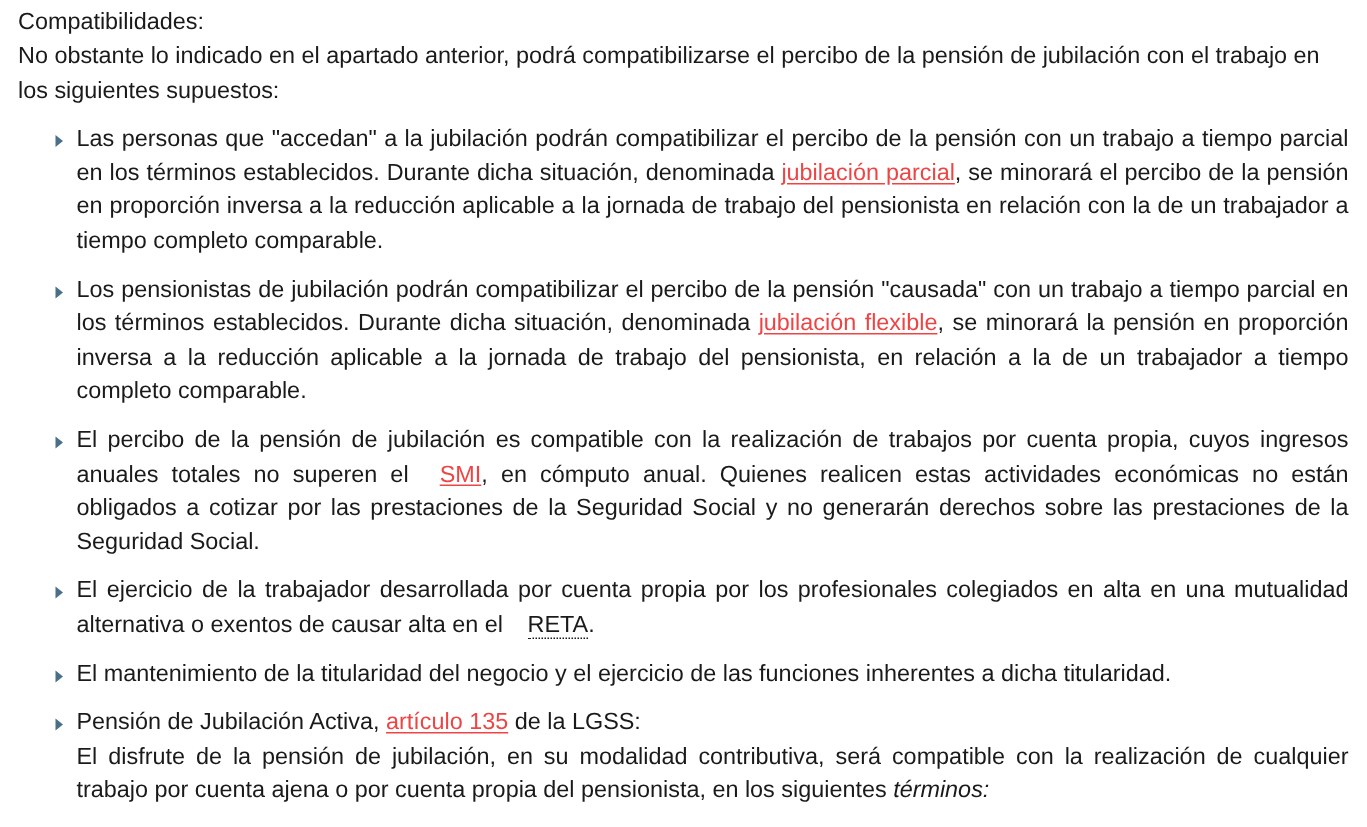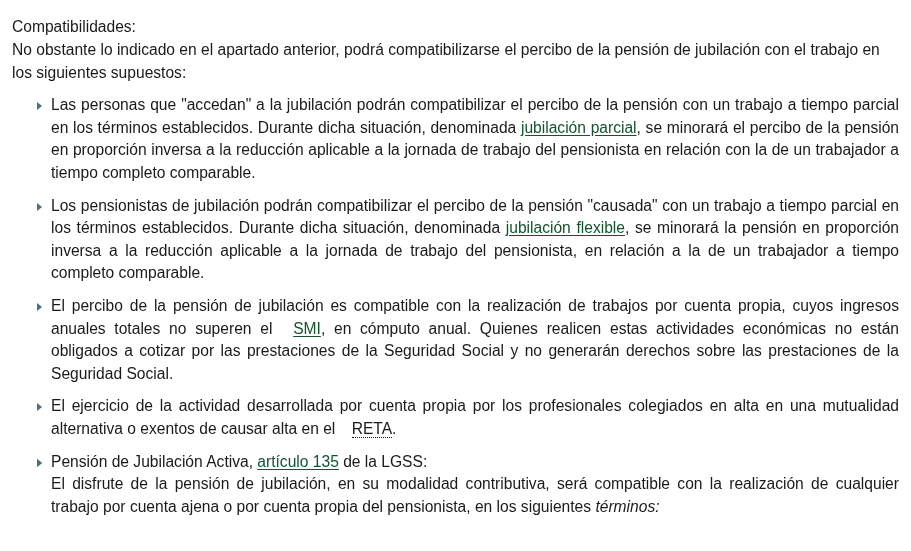--- a/index.html
+++ b/index.html
@@ -15,21 +15,21 @@
     font-size: 15.6px;
     color: #1a1a1a;
     line-height: 22.6px;
   }
   .page {
     position: relative;
     padding: 0 12px 0 12px;
   }
   .heading {
     margin: 0;
-    padding-top: 16px;
+    padding-top: 4px;
     height: 22px;
   }
   .intro {
     margin: 1px 0 0 0;
   }
   ul.items {
     list-style: none;
     margin: 10px 0 0 0;
     padding: 0 0 0 39px;
   }
@@ -42,21 +42,21 @@
     position: absolute;
     left: -14px;
     top: 8px;
     width: 0;
     height: 0;
     border-top: 4px solid transparent;
     border-bottom: 4px solid transparent;
     border-left: 5px solid #4a6f88;
   }
   a.link {
-    color: #14532d;
+    color: #ef4444;
     text-decoration: underline;
     text-underline-offset: 2px;
   }
   abbr.abbr {
     text-decoration: none;
     border-bottom: 1px dotted #1a1a1a;
     margin-left: 12px;
   }
   a.link abbr.abbr {
     border-bottom: none;
@@ -80,23 +80,23 @@
     <li>
       <span class="bullet"></span><span>Las personas que "accedan" a la jubilación podrán compatibilizar el percibo de la pensión con un trabajo a tiempo parcial en los términos establecidos. Durante dicha situación, denominada </span><a class="link" href="#">jubilación parcial</a><span>, se minorará el percibo de la pensión en proporción inversa a la reducción aplicable a la jornada de trabajo del pensionista en relación con la de un trabajador a tiempo completo comparable.</span>
     </li>
     <li>
       <span class="bullet"></span><span>Los pensionistas de jubilación podrán compatibilizar el percibo de la pensión "causada" con un trabajo a tiempo parcial en los términos establecidos. Durante dicha situación, denominada </span><a class="link" href="#">jubilación flexible</a><span>, se minorará la pensión en proporción inversa a la reducción aplicable a la jornada de trabajo del pensionista, en relación a la de un trabajador a tiempo completo comparable.</span>
     </li>
     <li>
       <span class="bullet"></span><span>El percibo de la pensión de jubilación es compatible con la realización de trabajos por cuenta propia, cuyos ingresos anuales totales no superen el </span><a class="link" href="#"><abbr class="abbr">SMI</abbr></a><span>, en cómputo anual. Quienes realicen estas actividades económicas no están obligados a cotizar por las prestaciones de la Seguridad Social y no generarán derechos sobre las prestaciones de la Seguridad Social.</span>
     </li>
     <li>
-      <span class="bullet"></span><span>El ejercicio de la actividad desarrollada por cuenta propia por los profesionales colegiados en alta en una mutualidad alternativa o exentos de causar alta en el </span><abbr class="abbr">RETA</abbr><span>.</span>
+      <span class="bullet"></span><span>El ejercicio de la trabajador desarrollada por cuenta propia por los profesionales colegiados en alta en una mutualidad alternativa o exentos de causar alta en el </span><abbr class="abbr">RETA</abbr><span>.</span>
     </li>
     <li>
-      <span class="bullet"></span>
+      <span class="bullet"></span><span>El mantenimiento de la titularidad del negocio y el ejercicio de las funciones inherentes a dicha titularidad.</span>
     </li>
     <li>
       <span class="bullet"></span><span>Pensión de Jubilación Activa, </span><a class="link" href="#">artículo 135</a><span> de la LGSS:</span>
       <span class="sub"><span>El disfrute de la pensión de jubilación, en su modalidad contributiva, será compatible con la realización de cualquier trabajo por cuenta ajena o por cuenta propia del pensionista, en los siguientes </span><em class="term">términos:</em></span>
     </li>
   </ul>
 </div>
 
 </body></html>

